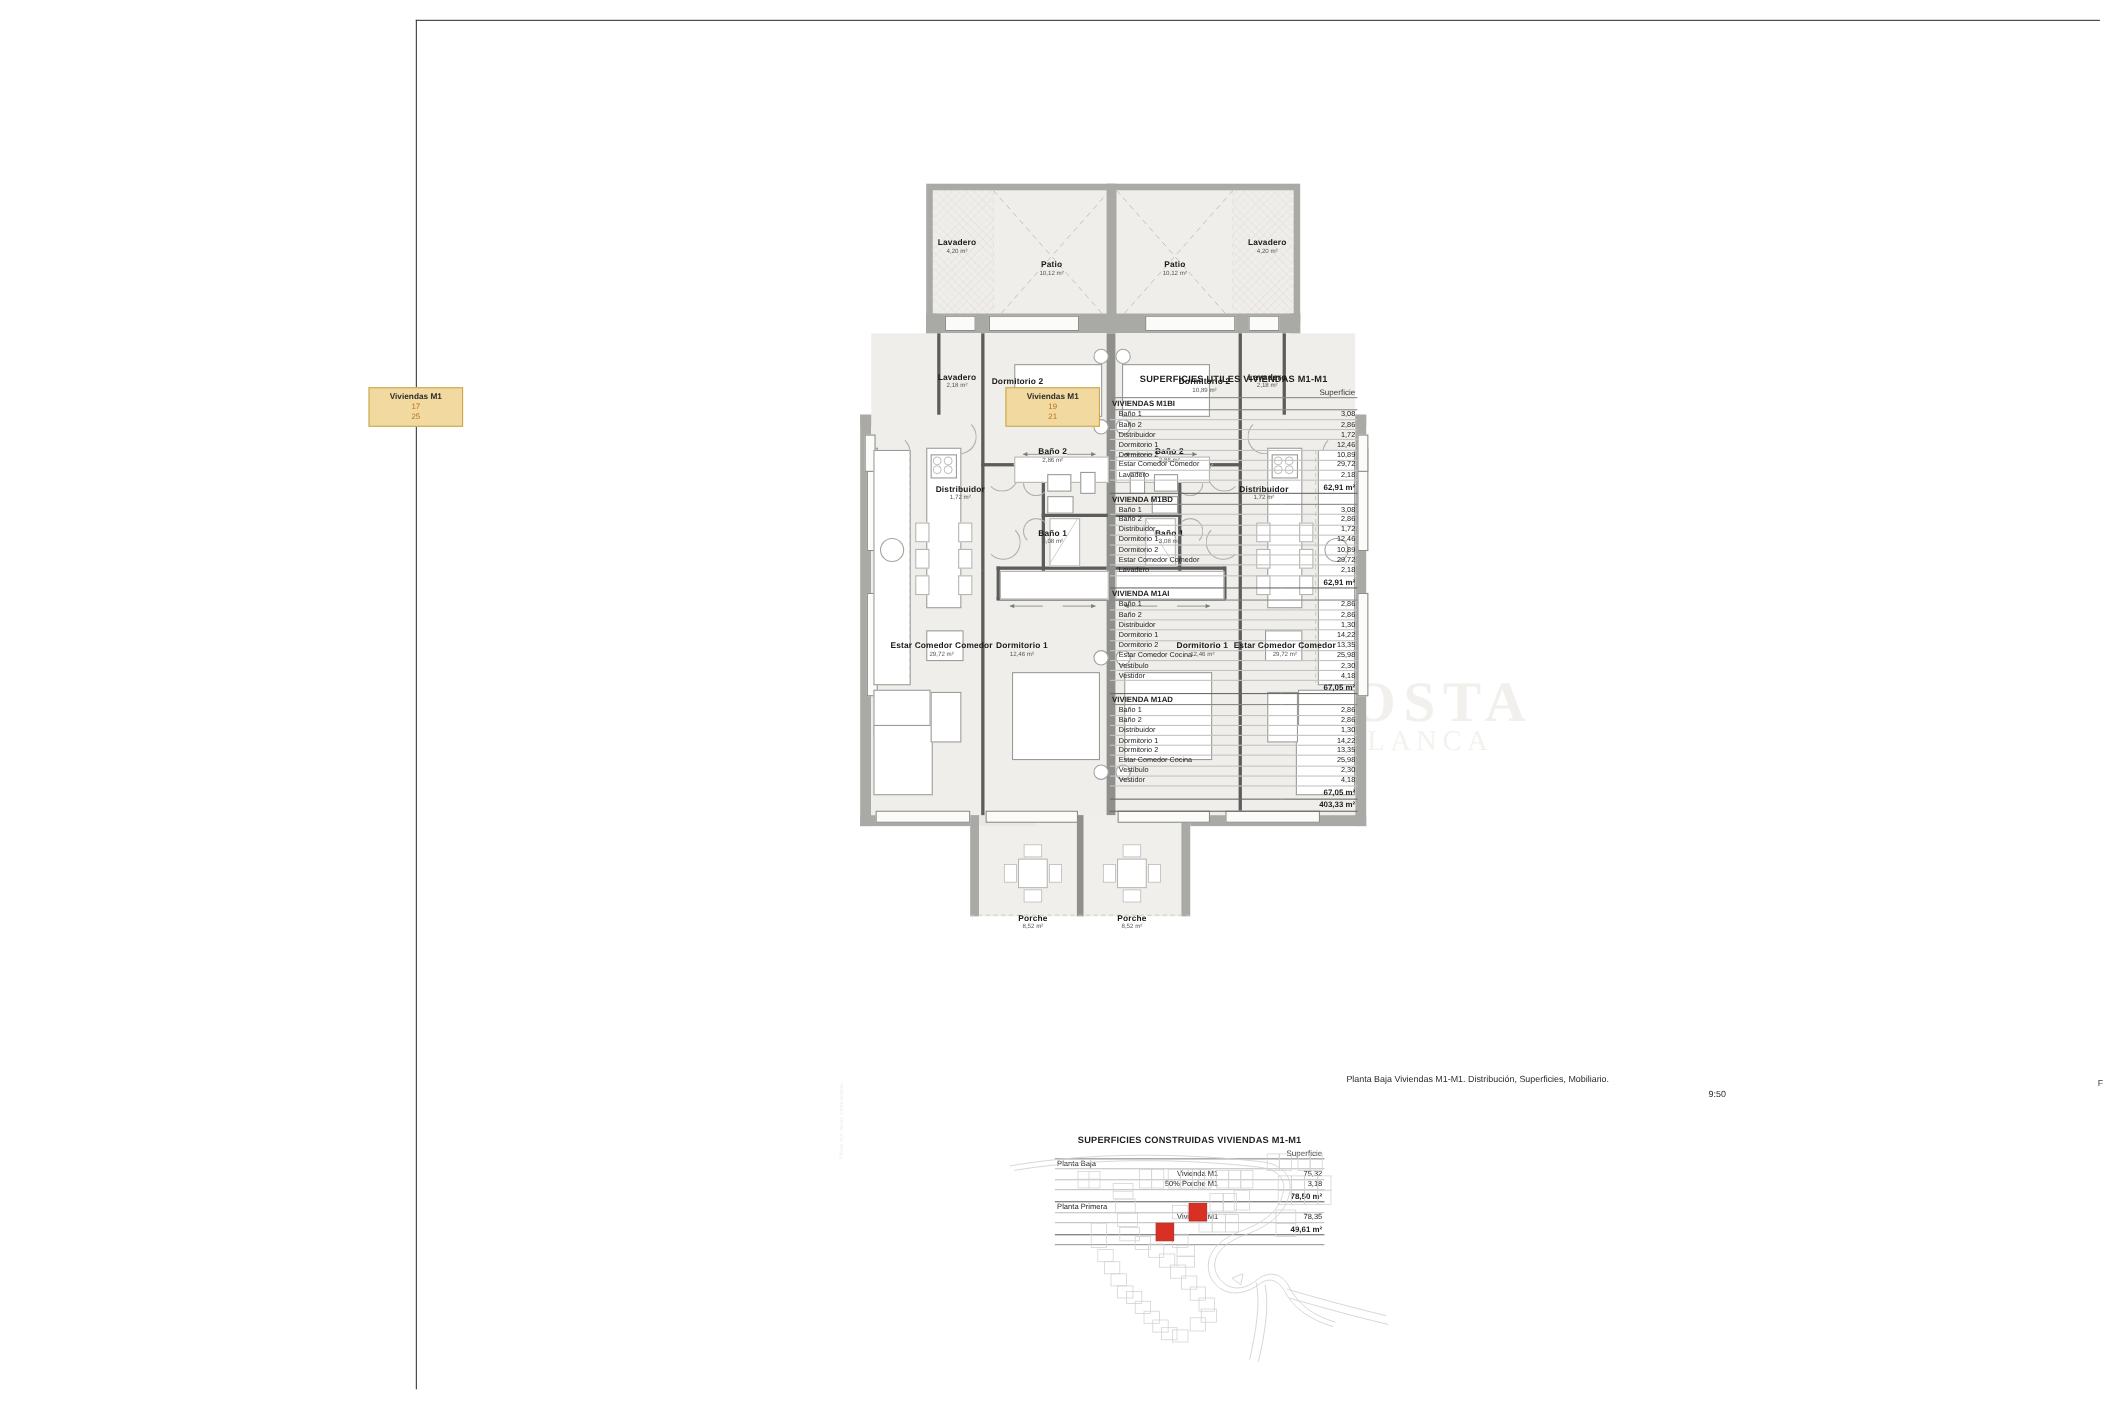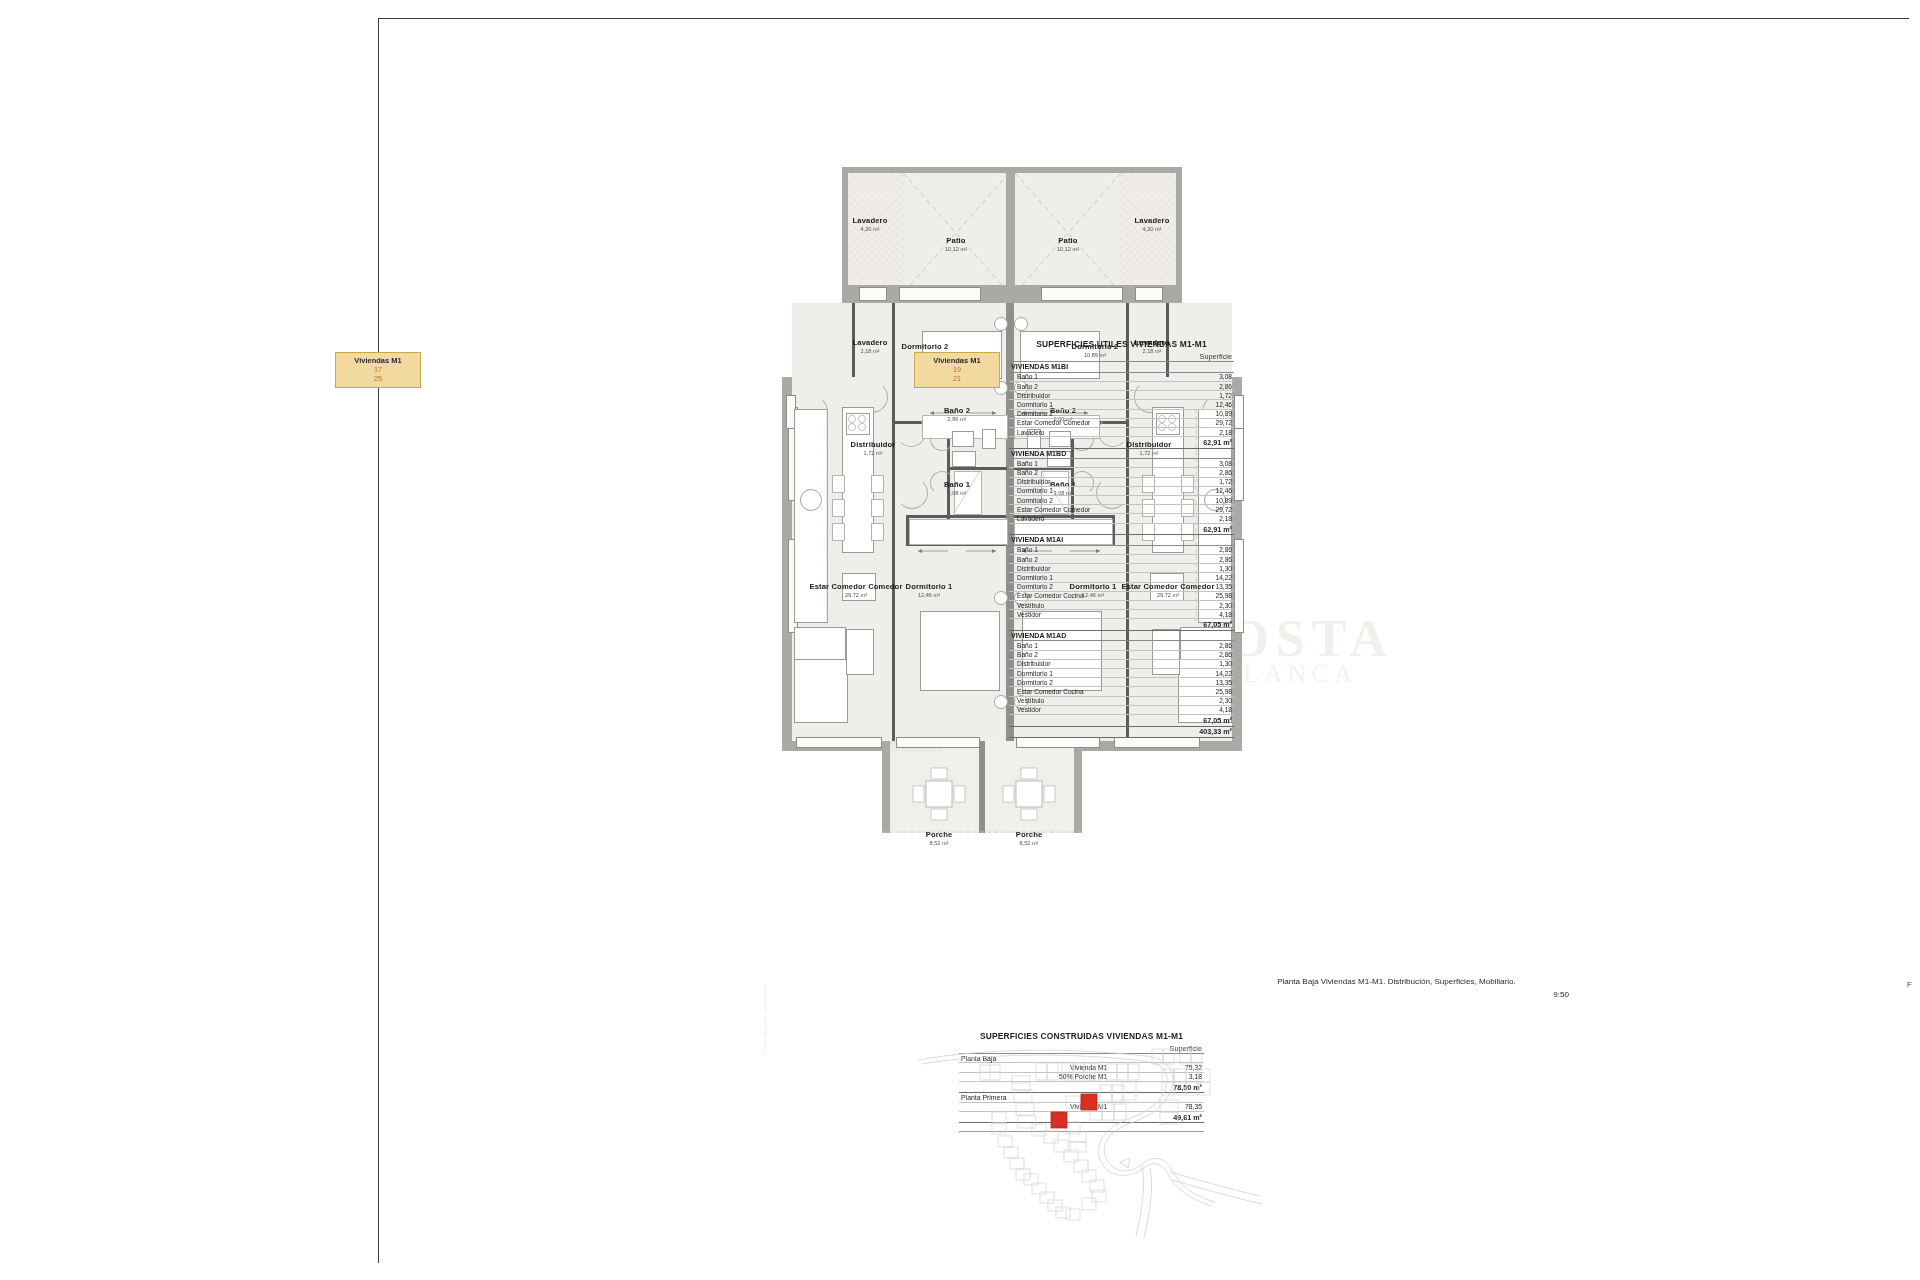--- a/index.html
+++ b/index.html
@@ -49,21 +49,21 @@
   .tbl .itm .n{padding-left:8px;}
   .tbl .itm .v{text-align:right;}
   .tbl .sum td{text-align:right;font-weight:bold;font-size:7.2px;border-bottom:0.9px solid #6a6a6a;padding-top:1px;}
   .tbl .gtot td{text-align:right;font-weight:bold;font-size:7.2px;border-top:0.6px solid #9a9a9a;border-bottom:0.9px solid #6a6a6a;}
   .tbl .sec td{font-size:6.9px;border-bottom:0.5px solid #c3c3c3;}
   .tbl .sub td{font-size:6.8px;border-bottom:0.5px solid #c3c3c3;}
   .tbl .sub .n{text-align:right;padding-right:0;}
   .tbl .sub .v{text-align:right;}
 
   
-  #caption{position:absolute;left:845px;top:958px;width:345px;text-align:center;font-size:8.1px;color:#2a2a2a;}
+  #caption{position:absolute;left:845px;top:958px;width:345px;font-size:8.1px;color:#2a2a2a;}
   #scale{position:absolute;left:845px;top:971px;width:345px;text-align:right;font-size:8.1px;color:#2a2a2a;}
   #fmark{position:absolute;left:1528px;top:961px;font-size:8px;color:#444;}
 
   
   #wm{position:absolute;left:700px;top:590px;width:420px;text-align:center;
       font-size:52px;letter-spacing:7px;color:#f2f0ec;font-weight:bold;
       font-family:"Liberation Serif",serif;pointer-events:none;}
   #wm2{position:absolute;left:700px;top:640px;width:420px;text-align:center;
       font-size:26px;letter-spacing:5px;color:#f4f2ee;font-family:"Liberation Serif",serif;}
 

